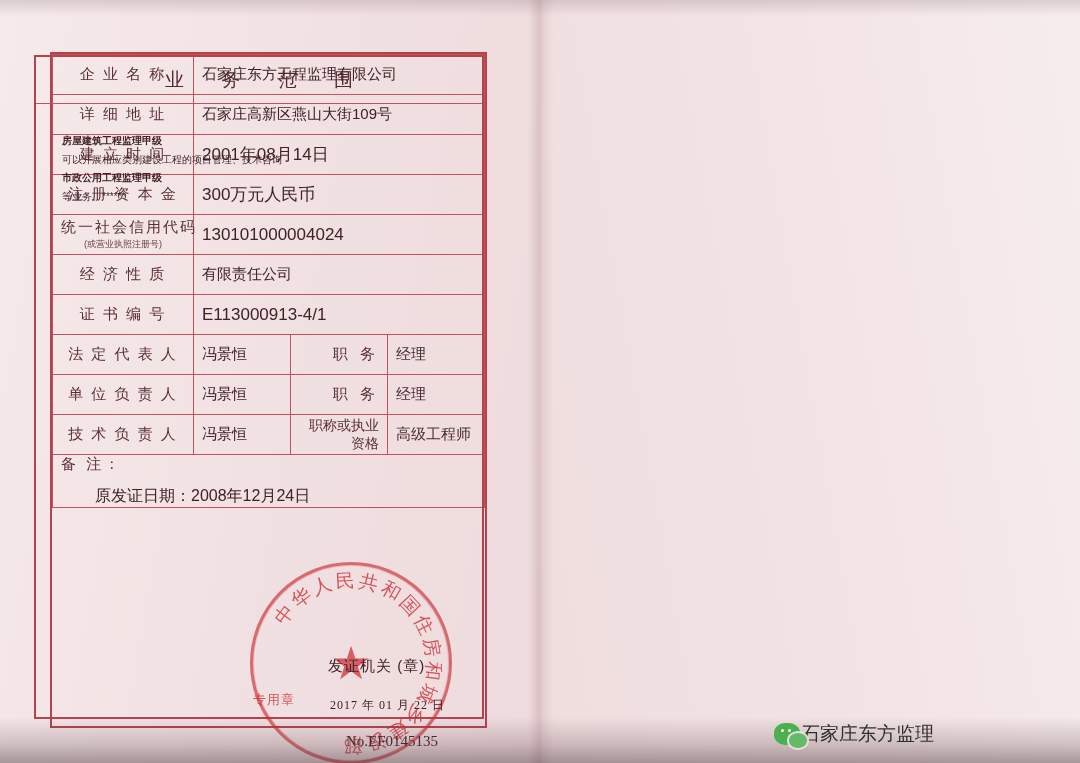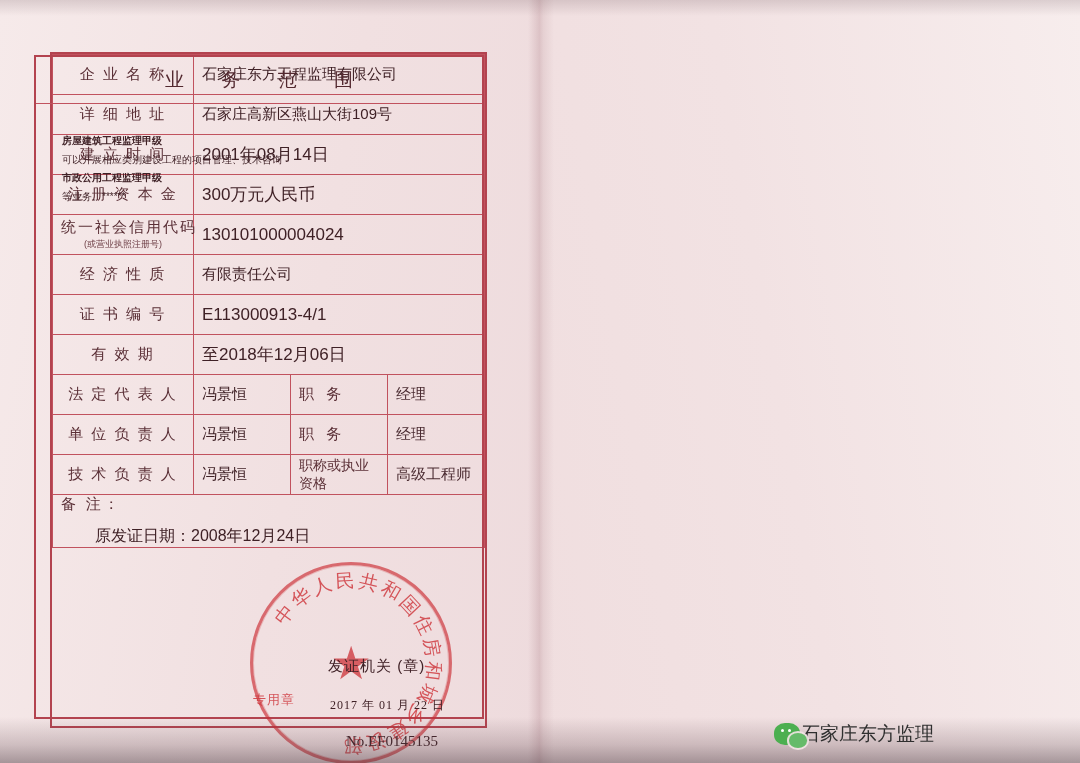--- a/index.html
+++ b/index.html
@@ -69,28 +69,28 @@
     display:block;font-size:9px;letter-spacing:0;margin-top:1px;color:#6b3c43;
   }
   td.value{
     font-size:17px;
     color:#3f2126;
     padding-left:12px;
     font-family:Liberation Sans, sans-serif;
   }
   td.value.num{font-family:Liberation Sans, sans-serif;font-size:17px;}
   td.mid-label{
-    width:96px;text-align:left;letter-spacing:4px;font-size:15px;color:#5a2f36;
+    width:96px;text-align:right;letter-spacing:4px;font-size:15px;color:#5a2f36;
   }
   td.mid-label.small{letter-spacing:0px;font-size:14px;}
   td.mid-value{width:100px;padding-left:10px;font-size:16px;}
   .remark-cell{
     height:182px;vertical-align:top;padding-top:10px;
   }
-  .remark-title{font-size:15px;letter-spacing:3px;color:#5a2f36;font-family:Liberation Serif, serif;}
+  .remark-title{font-size:15px;letter-spacing:3px;color:#5a2f36;}
   .remark-body{margin-top:12px;margin-left:34px;font-size:16px;color:#3f2126;}
 
   
   .scope-box{
     position:absolute;left:34px;top:55px;width:450px;height:664px;
     border:2px solid #b3434f;box-sizing:border-box;
   }
   .scope-head{
     height:46px;border-bottom:1px solid #c1525e;
     display:flex;align-items:center;justify-content:center;
@@ -187,24 +187,20 @@
           </td>
           <td class="value num" colspan="3">130101000004024</td>
         </tr>
         <tr>
           <td class="label">经 济 性 质</td>
           <td class="value" colspan="3">有限责任公司</td>
         </tr>
         <tr>
           <td class="label">证 书 编 号</td>
           <td class="value num" colspan="3">E113000913-4/1</td>
-        </tr>
-        <tr>
-          <td class="label">有  效  期</td>
-          <td class="value num" colspan="3">至2018年12月06日</td>
         </tr>
 
         <tr>
           <td class="label">法 定 代 表 人</td>
           <td class="value">冯景恒</td>
           <td class="mid-label">职  务</td>
           <td class="mid-value">经理</td>
         </tr>
         <tr>
           <td class="label">单 位 负 责 人</td>

